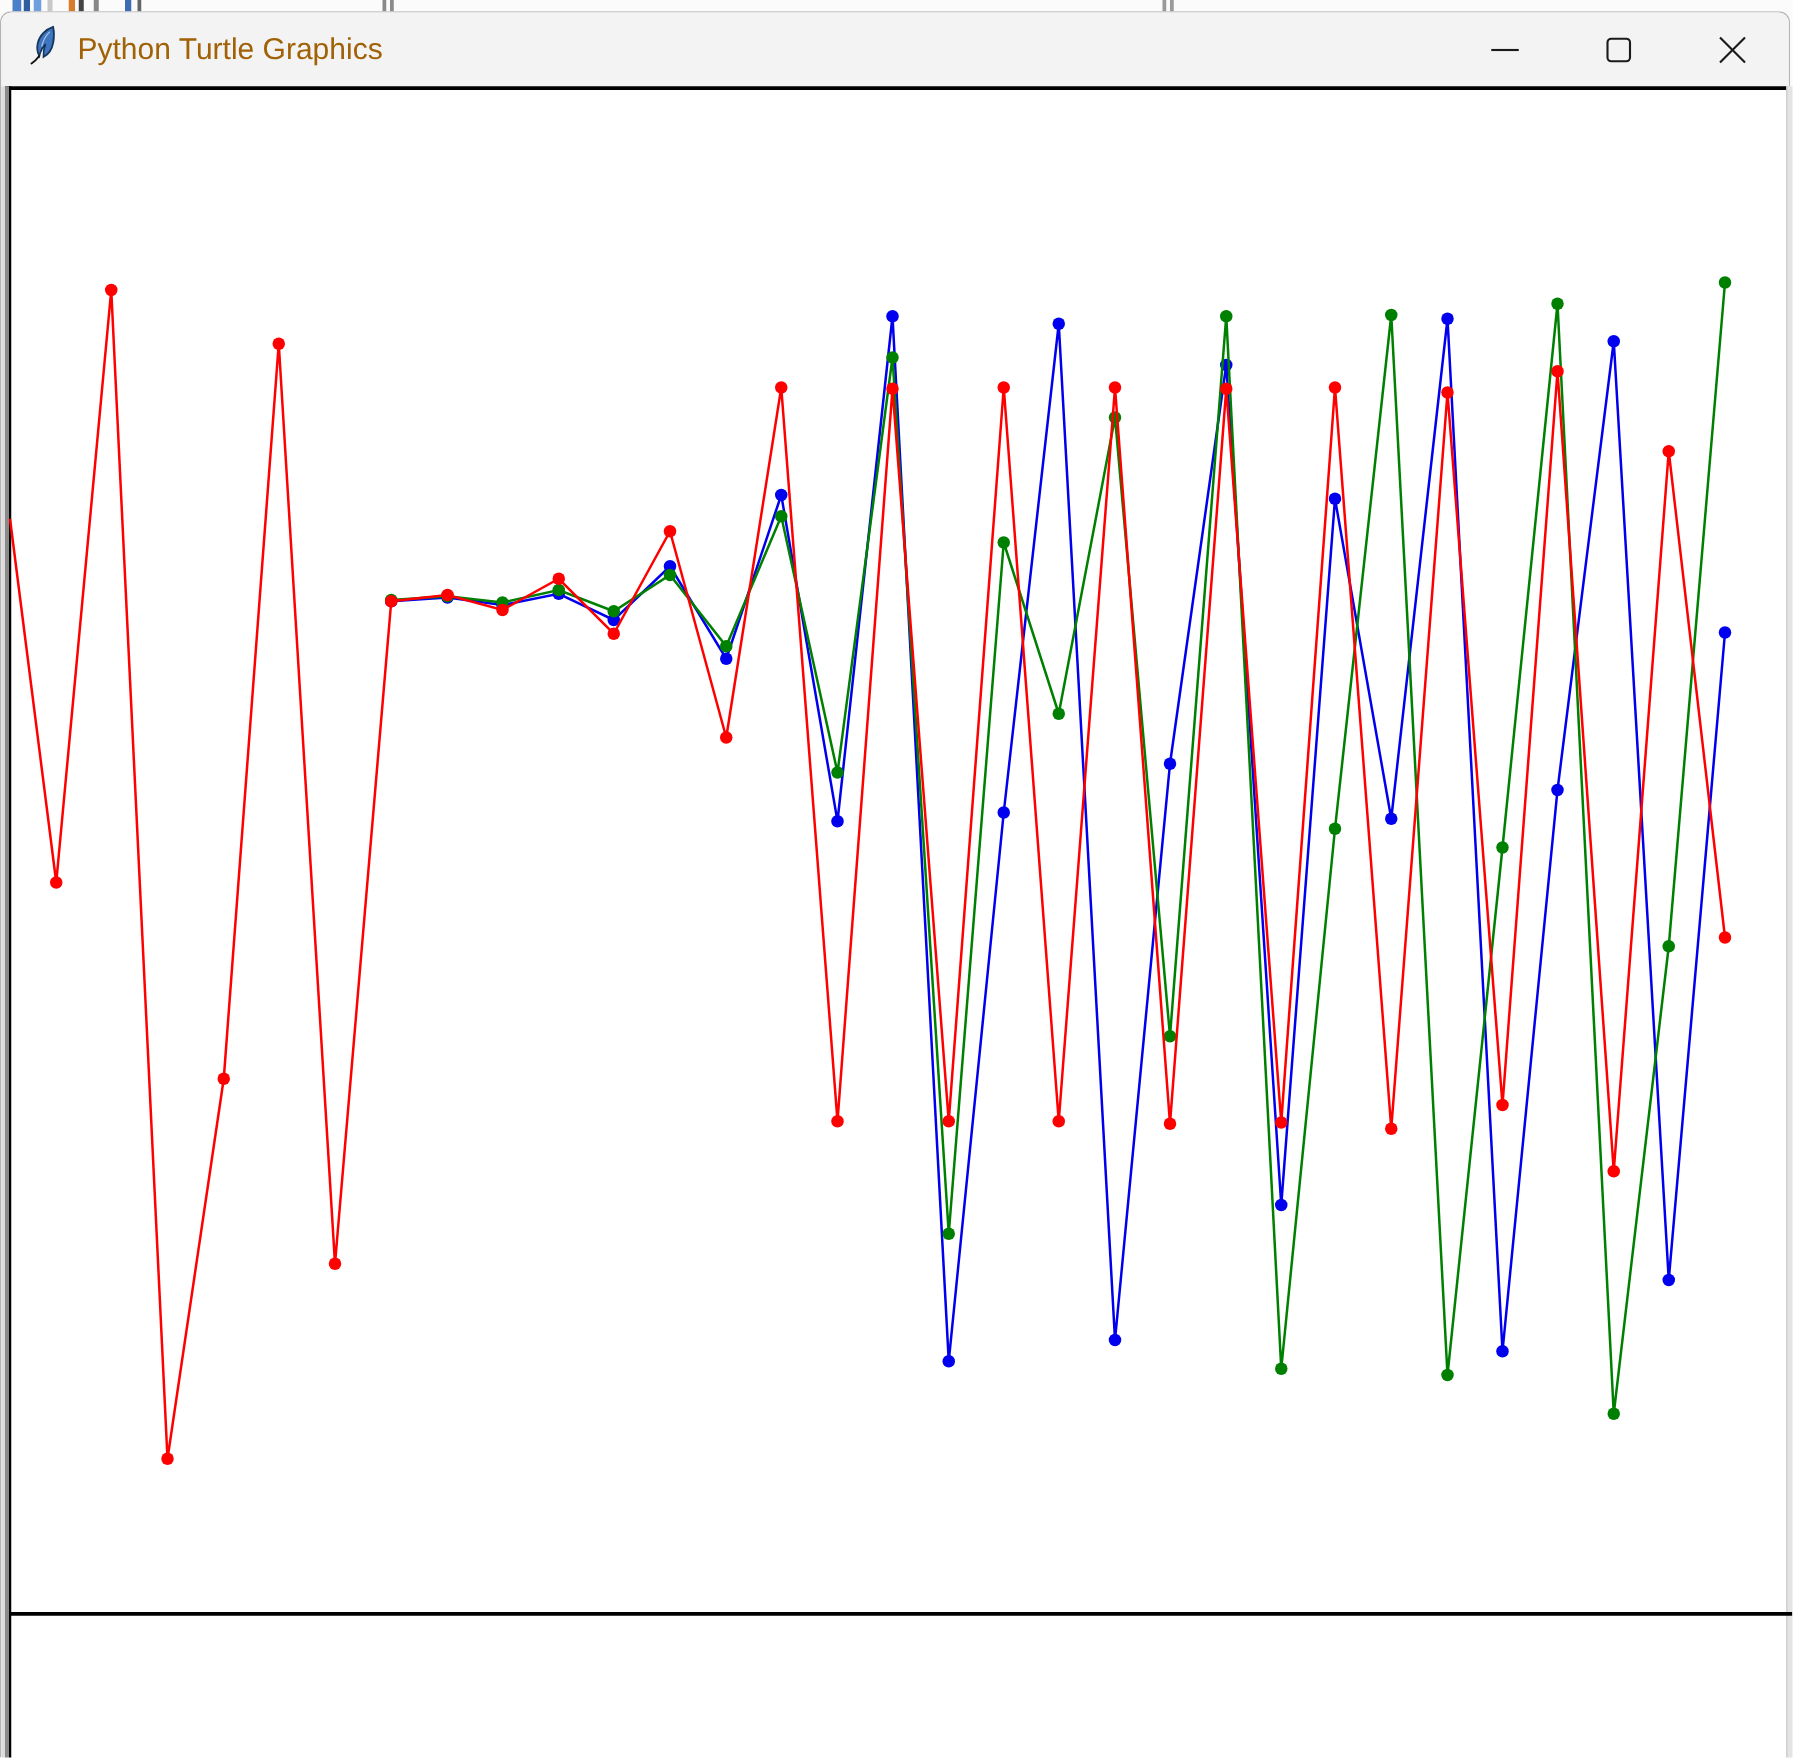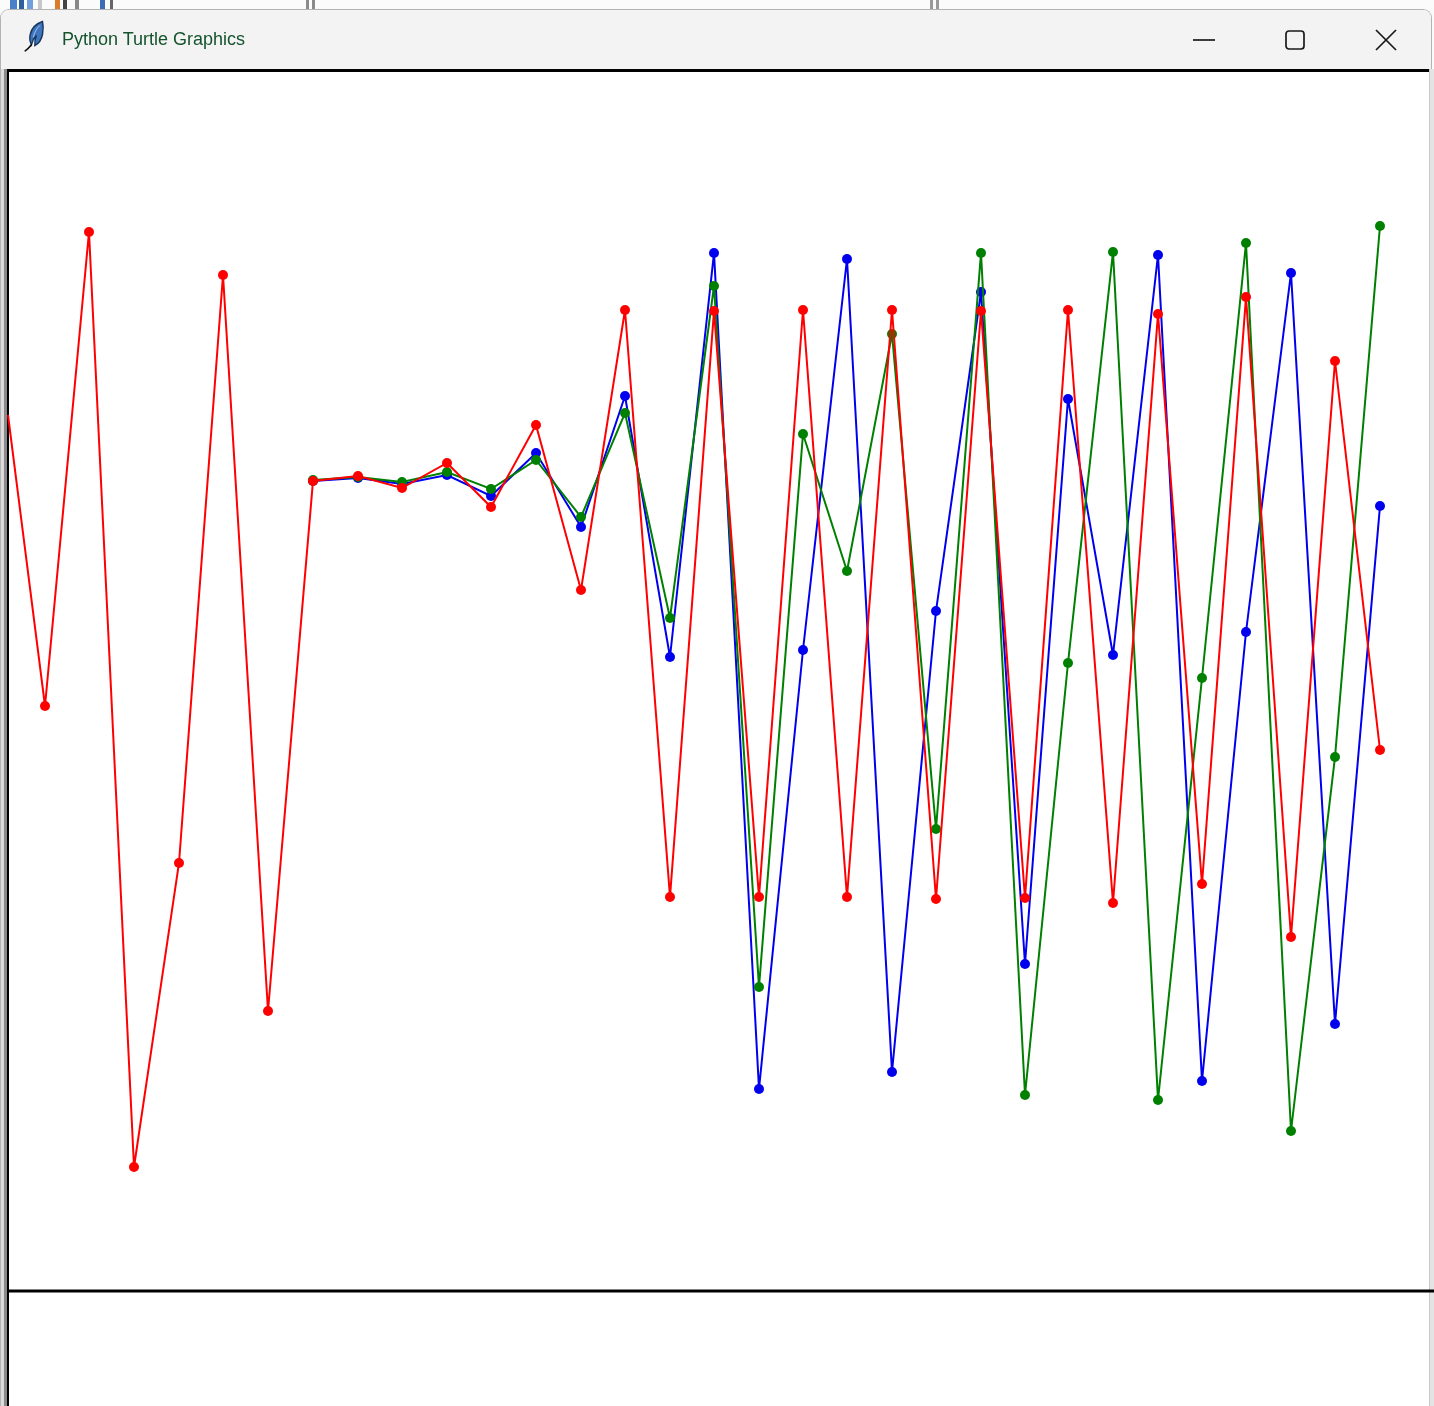--- a/index.html
+++ b/index.html
@@ -17,21 +17,21 @@
     background:#ffffff;border:1px solid #b3b3b3;border-bottom:none;
     border-radius:9px 9px 0 0;box-sizing:border-box;z-index:2;
   }
   .titlebar{
     position:absolute;left:0;top:0;width:100%;height:59px;
     background:#f3f3f3;border-radius:8px 8px 0 0;
   }
   .app-icon{position:absolute;left:21px;top:9px;width:26px;height:36px;}
   .title{
     position:absolute;left:61px;top:0;height:59px;line-height:59px;
-    font-size:18px;color:#14532d;white-space:nowrap;
+    font-size:24px;color:#a16207;white-space:nowrap;
   }
   .controls{position:absolute;right:0;top:0;height:59px;display:flex;}
   .ctl{width:91px;height:59px;display:flex;align-items:center;justify-content:center;}
   .ctl svg{display:block;}
 
   
   .canvas-wrap{position:absolute;left:0;top:59px;width:1434px;height:1338px;background:#ffffff;}
   .border-top{position:absolute;left:3px;top:0;width:1426px;height:3px;background:#000;}
   .border-left{
     position:absolute;left:0;top:0;width:8px;height:1338px;

